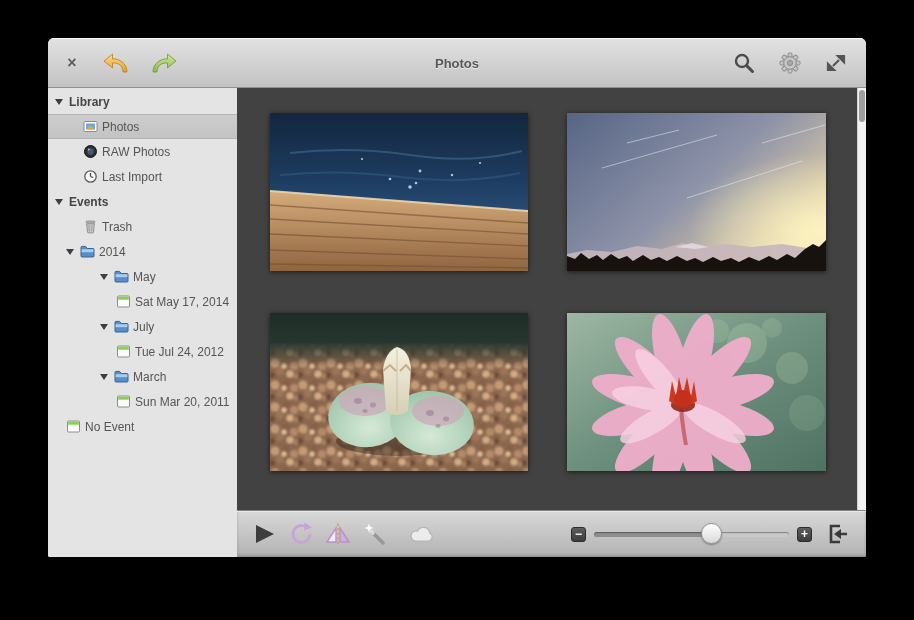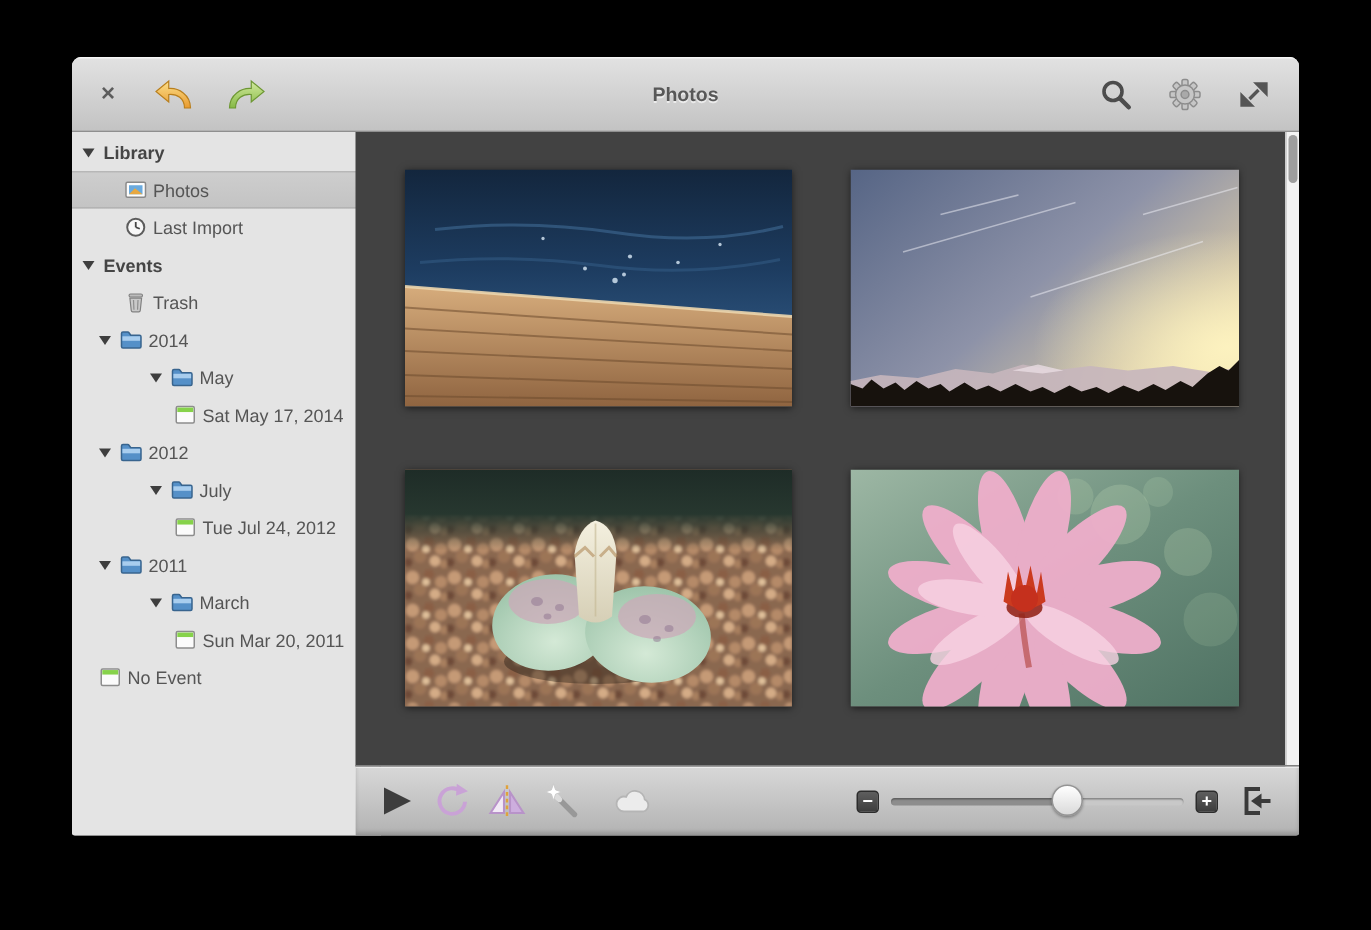--- a/index.html
+++ b/index.html
@@ -133,20 +133,28 @@
     <div class="s-row pl-lib selected">
       <svg class="s-ico" viewBox="0 0 15 15">
         <rect x="1" y="2.5" width="13" height="10" rx="1" fill="#fdfdfd" stroke="#8a8a8a"></rect>
         <rect x="3" y="4.5" width="9" height="6" fill="#6aaade"></rect>
         <polygon points="3,10.5 7,6.5 12,10.5" fill="#e8a840"></polygon>
       </svg>
       <span>Photos</span>
     </div>
     <div class="s-row pl-lib">
       <svg class="s-ico" viewBox="0 0 15 15">
+        <circle cx="7.5" cy="7.5" r="6" fill="#2e2e2e" stroke="#151515"></circle>
+        <circle cx="7.5" cy="7.5" r="3.2" fill="#46587c"></circle>
+        <circle cx="5.8" cy="5.6" r="1" fill="#cfd8e6" opacity="0.8"></circle>
+      </svg>
+      <span>RAW Photos</span>
+    </div>
+    <div class="s-row pl-lib">
+      <svg class="s-ico" viewBox="0 0 15 15">
         <circle cx="7.5" cy="7.5" r="5.7" fill="#f7f7f7" stroke="#5c5c5c" stroke-width="1.3"></circle>
         <line x1="7.5" y1="7.5" x2="7.5" y2="4" stroke="#444" stroke-width="1.2"></line>
         <line x1="7.5" y1="7.5" x2="10.2" y2="8.5" stroke="#444" stroke-width="1.2"></line>
       </svg>
       <span>Last Import</span>
     </div>
     <div class="s-row s-head pl-h">
       <span class="tri"></span>
       <span>Events</span>
     </div>
@@ -178,52 +186,36 @@
       <span>May</span>
     </div>
     <div class="s-row pl-3">
       <svg class="s-ico" viewBox="0 0 15 15">
         <rect x="1.5" y="2" width="12" height="11" rx="1" fill="#fbfbfb" stroke="#8d8d8d"></rect>
         <rect x="2.2" y="2.7" width="10.6" height="3" fill="#86d24a"></rect>
       </svg>
       <span>Sat May 17, 2014</span>
     </div>
 
-    <div class="s-row pl-1">
+    <div class="s-row pl-2">
       <span class="tri"></span>
       <svg class="s-ico" viewBox="0 0 15 15">
         <path d="M1 4 L1 12 a1 1 0 0 0 1 1 L13 13 a1 1 0 0 0 1-1 L14 5.5 a1 1 0 0 0 -1-1 L7.2 4.5 L6 2.8 a1 1 0 0 0 -0.8-0.4 L2 2.4 a1 1 0 0 0 -1 1 Z" fill="#5590c8" stroke="#38648e"></path>
         <rect x="1.6" y="5.2" width="11.8" height="3" fill="#a8cdee"></rect>
       </svg>
-      <span>2012</span>
-    </div>
-    <div class="s-row pl-2">
-      <span class="tri"></span>
-      <svg class="s-ico" viewBox="0 0 15 15">
-        <path d="M1 4 L1 12 a1 1 0 0 0 1 1 L13 13 a1 1 0 0 0 1-1 L14 5.5 a1 1 0 0 0 -1-1 L7.2 4.5 L6 2.8 a1 1 0 0 0 -0.8-0.4 L2 2.4 a1 1 0 0 0 -1 1 Z" fill="#5590c8" stroke="#38648e"></path>
-        <rect x="1.6" y="5.2" width="11.8" height="3" fill="#a8cdee"></rect>
-      </svg>
       <span>July</span>
     </div>
     <div class="s-row pl-3">
       <svg class="s-ico" viewBox="0 0 15 15">
         <rect x="1.5" y="2" width="12" height="11" rx="1" fill="#fbfbfb" stroke="#8d8d8d"></rect>
         <rect x="2.2" y="2.7" width="10.6" height="3" fill="#86d24a"></rect>
       </svg>
       <span>Tue Jul 24, 2012</span>
     </div>
 
-    <div class="s-row pl-1">
-      <span class="tri"></span>
-      <svg class="s-ico" viewBox="0 0 15 15">
-        <path d="M1 4 L1 12 a1 1 0 0 0 1 1 L13 13 a1 1 0 0 0 1-1 L14 5.5 a1 1 0 0 0 -1-1 L7.2 4.5 L6 2.8 a1 1 0 0 0 -0.8-0.4 L2 2.4 a1 1 0 0 0 -1 1 Z" fill="#5590c8" stroke="#38648e"></path>
-        <rect x="1.6" y="5.2" width="11.8" height="3" fill="#a8cdee"></rect>
-      </svg>
-      <span>2011</span>
-    </div>
     <div class="s-row pl-2">
       <span class="tri"></span>
       <svg class="s-ico" viewBox="0 0 15 15">
         <path d="M1 4 L1 12 a1 1 0 0 0 1 1 L13 13 a1 1 0 0 0 1-1 L14 5.5 a1 1 0 0 0 -1-1 L7.2 4.5 L6 2.8 a1 1 0 0 0 -0.8-0.4 L2 2.4 a1 1 0 0 0 -1 1 Z" fill="#5590c8" stroke="#38648e"></path>
         <rect x="1.6" y="5.2" width="11.8" height="3" fill="#a8cdee"></rect>
       </svg>
       <span>March</span>
     </div>
     <div class="s-row pl-3">
       <svg class="s-ico" viewBox="0 0 15 15">

